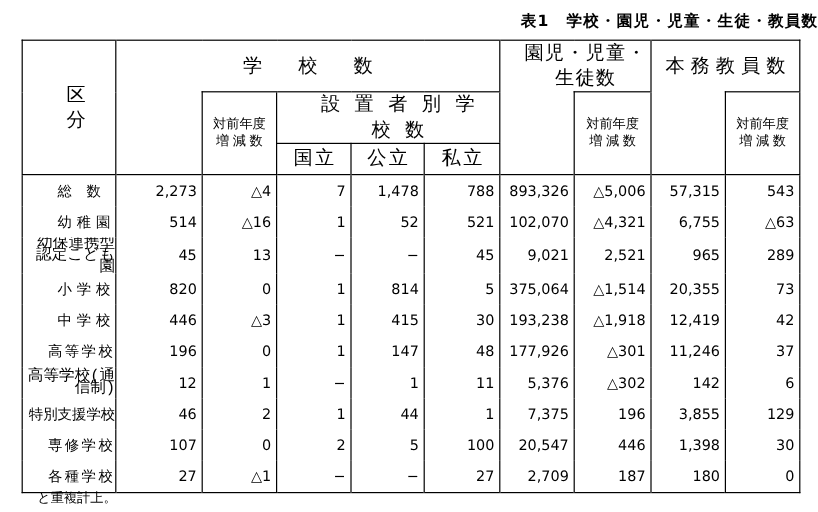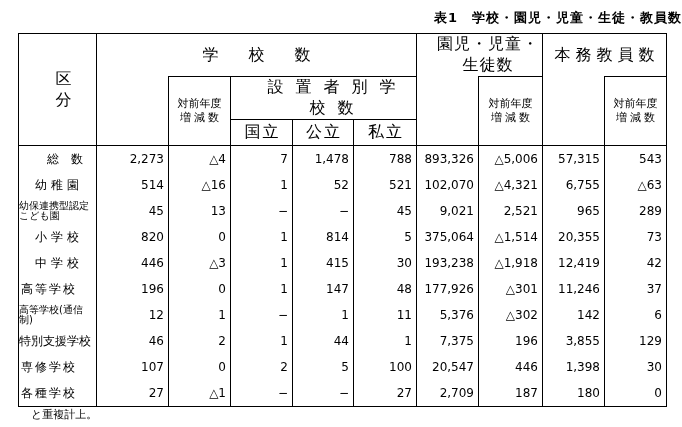--- a/index.html
+++ b/index.html
@@ -14,22 +14,22 @@
   .bt{border-top:1px solid #000;}
   .bb{border-bottom:1px solid #000;}
   .hdr{font-size:16px;text-align:center;}
   .yoy{font-size:11px;line-height:14px;text-align:center;}
   .yoy .l2{letter-spacing:3px;padding-left:3px;}
   tr.r1 th{height:29px;}
   tr.r3 th{height:25px;}
   tr.data td{height:26px;}
   tr.first td{border-top:1px solid #000;}
   .num{font-size:12px;text-align:right;padding-right:4px;white-space:nowrap;}
-  .lbl{font-size:12px;text-align:left;white-space:nowrap;}
-  .small{font-size:10px;line-height:10px;white-space:normal;}
+  .lbl{font-size:12px;text-align:right;white-space:nowrap;font-family:Liberation Mono, monospace;}
+  .small{font-size:13px;line-height:10px;white-space:normal;}
   .sp1{letter-spacing:1px;padding-left:17px;}
   .sp2{letter-spacing:2px;padding-left:2px;margin-left:28px;}
   .sp4{letter-spacing:4px;padding-left:16px;}
   .sp5{letter-spacing:5px;padding-left:5px;}
   .sp12{letter-spacing:12px;padding-left:28px;}
   .sp16{letter-spacing:16px;padding-left:28px;}
   .sp30{letter-spacing:30px;padding-left:30px;}
   .note{position:absolute;font-size:11px;white-space:nowrap;}
   .note1{left:20px;top:383px;}
   .note2{left:31px;top:407px;}

